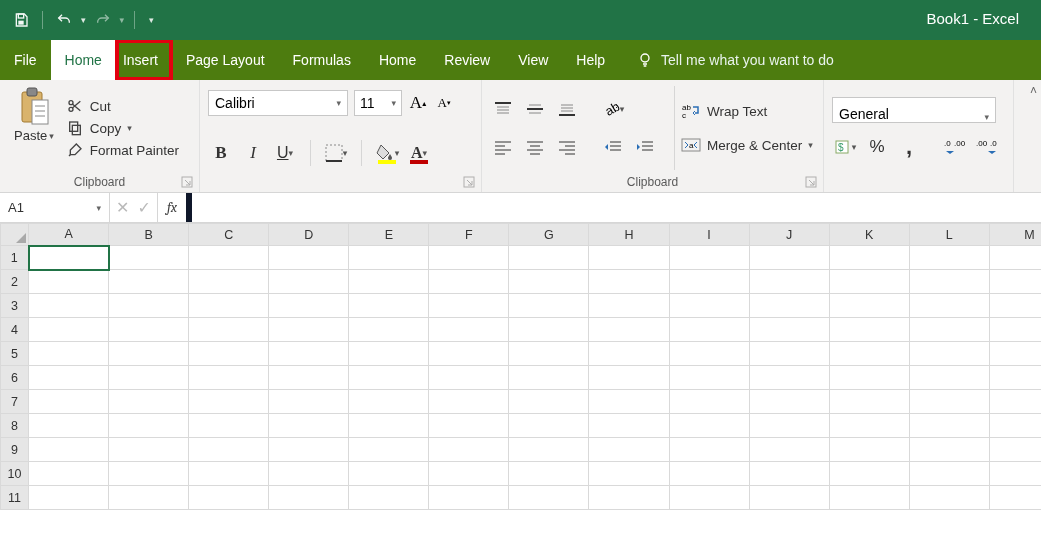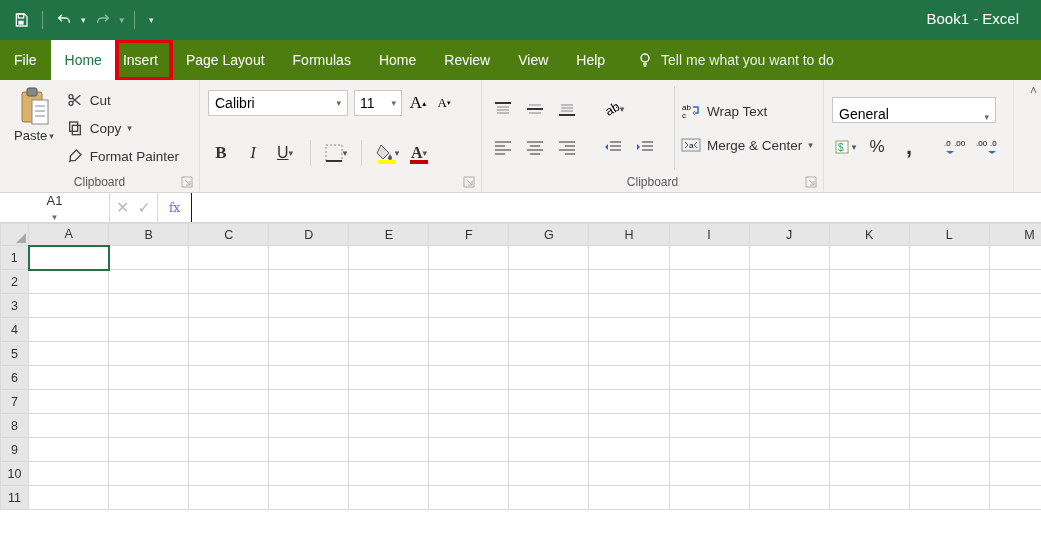--- a/index.html
+++ b/index.html
@@ -19,21 +19,21 @@
   .tab.active { background: #fff; color: #217346; }
   .tab.highlighted { outline: 4px solid #e3000f; outline-offset: -3px; padding-left: 7px; }
   .tellme { display: flex; align-items: center; gap: 8px; padding-left: 18px; color: #e9f3ee; }
   .tellme .bulb { width: 16px; height: 16px; }
 
   
   .ribbon { height: 113px; background: #f3f2f1; border-bottom: 1px solid #d6d6d6; display: flex; position: relative; }
   .group { border-right: 1px solid #e1e1e1; position: relative; padding: 6px 8px 22px 8px; display: flex; }
   .group .glabel { position: absolute; bottom: 3px; left: 0; right: 0; text-align: center; font-size: 12px; color: #5a5a5a; }
   .group .launcher { position: absolute; bottom: 4px; right: 6px; width: 12px; height: 12px; opacity: .55; }
-  .vcol { display: flex; flex-direction: column; justify-content: center; gap: 6px; }
+  .vcol { display: flex; flex-direction: column; justify-content: center; gap: 0; }
   .btnrow { display: flex; align-items: center; gap: 6px; }
 
   
   .paste-col { display:flex; flex-direction:column; align-items:center; justify-content:flex-start; padding: 0 6px; }
   .paste-icon { width: 34px; height: 40px; }
   .paste-label { font-size: 13px; color: #333; margin-top: 2px; display:flex; align-items:center; gap:2px;}
   .clip-actions { margin-left: 6px; }
   .clip-actions .row { display:flex; align-items:center; gap:6px; font-size: 13.5px; color:#333; padding: 2px 0; cursor:pointer; }
   .smicon { width: 18px; height: 18px; display:flex; align-items:center; justify-content:center; }
   .mini-dd { font-size: 9px; color:#555; }
@@ -54,23 +54,23 @@
   
   .align-icon { width: 18px; height: 16px; }
   .wrap-row, .merge-row { display:flex; align-items:center; gap:6px; font-size:13.5px; color:#333; padding: 3px 0; cursor:pointer;}
 
   
   .num-format { width: 164px; height: 26px; border:1px solid #c7c7c7; background:#fff; display:flex; align-items:flex-end; justify-content:space-between; padding: 0 6px; font-size:14px; }
   .num-btn { width: 26px; height: 24px; display:flex; align-items:center; justify-content:center; font-size:15px; color:#333; cursor:pointer; }
 
   
   .fbar { height: 30px; border-bottom: 1px solid #d6d6d6; display:flex; align-items:stretch; background:#fff; }
-  .namebox { width: 110px; border-right:1px solid #d6d6d6; display:flex; align-items:center; padding: 0 8px; font-size:13px; color:#333; justify-content:space-between;flex-direction:column;}
+  .namebox { width: 110px; border-right:1px solid #d6d6d6; display:flex; align-items:center; padding: 0 8px; font-size:13px; color:#333; justify-content:space-between;}
   .fx-icons { width: 48px; display:flex; align-items:center; justify-content:center; gap:8px; color:#b9b9b9; border-right:1px solid #d6d6d6;}
-  .fx-label { width: 34px; display:flex; align-items:center; justify-content:center; border-right:1px solid #0f172a; font-size:14px; color:#8b5cf6; font-family: "Cambria", serif; }
+  .fx-label { width: 34px; display:flex; align-items:center; justify-content:center; border-right:6px solid #0f172a; font-style:italic; font-size:14px; color:#404040; font-family: "Cambria", serif; }
   .formula-input { flex:1; border:none; outline:none; font-size:13px; padding: 0 8px; }
 
   
   .gridwrap { position: relative; height: calc(545px - 40px - 40px - 113px - 30px); overflow:hidden; }
   table.sheet { border-collapse: collapse; table-layout: fixed; width: 1070px; }
   table.sheet th, table.sheet td { border: 1px solid #d9d9d9; font-size: 12.5px; font-weight:normal; color:#333; }
   table.sheet thead th { background: #e6e6e6; height: 22px; text-align:center; }
   table.sheet thead th.corner { width: 28px; background: #e6e6e6; position:relative;}
   table.sheet thead th.corner::after { content:""; position:absolute; right:2px; bottom:2px; width:0; height:0; border-right: 10px solid #a9a9a9; border-top: 10px solid transparent; }
   table.sheet tbody th { background:#e6e6e6; width: 28px; text-align:center; height: 24px; }

